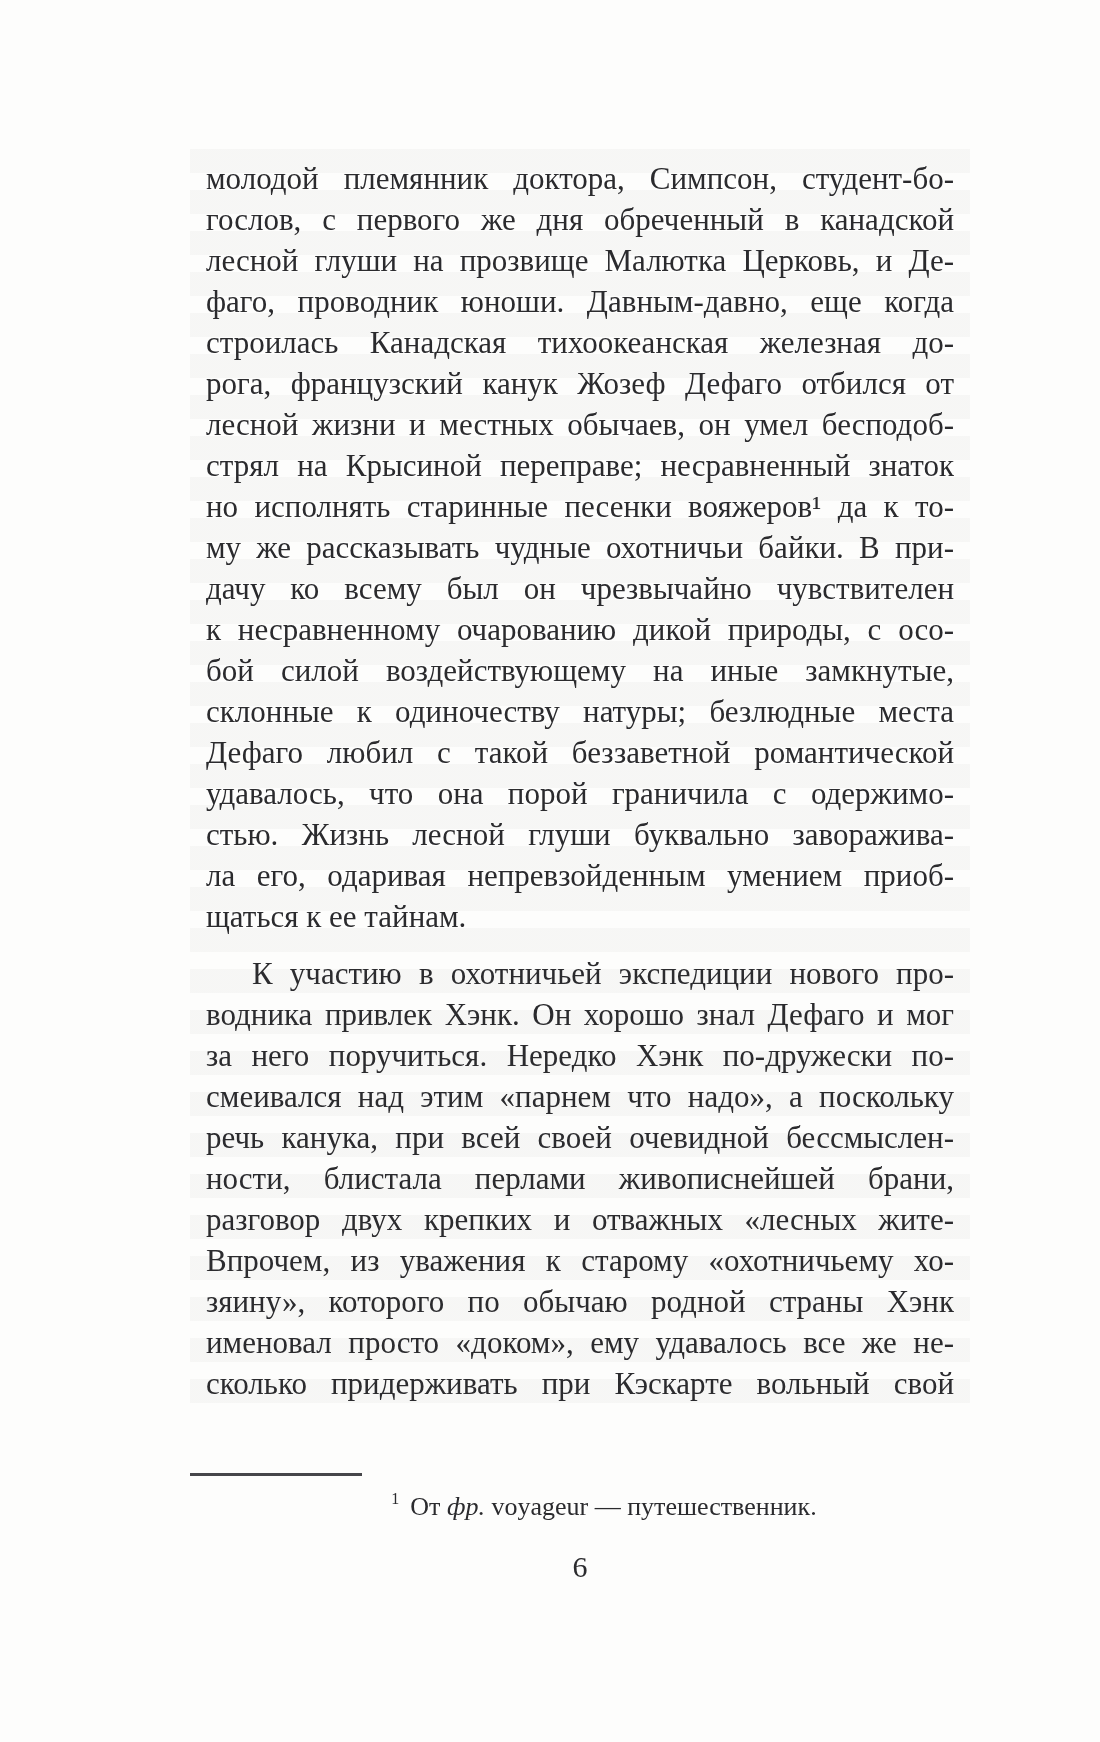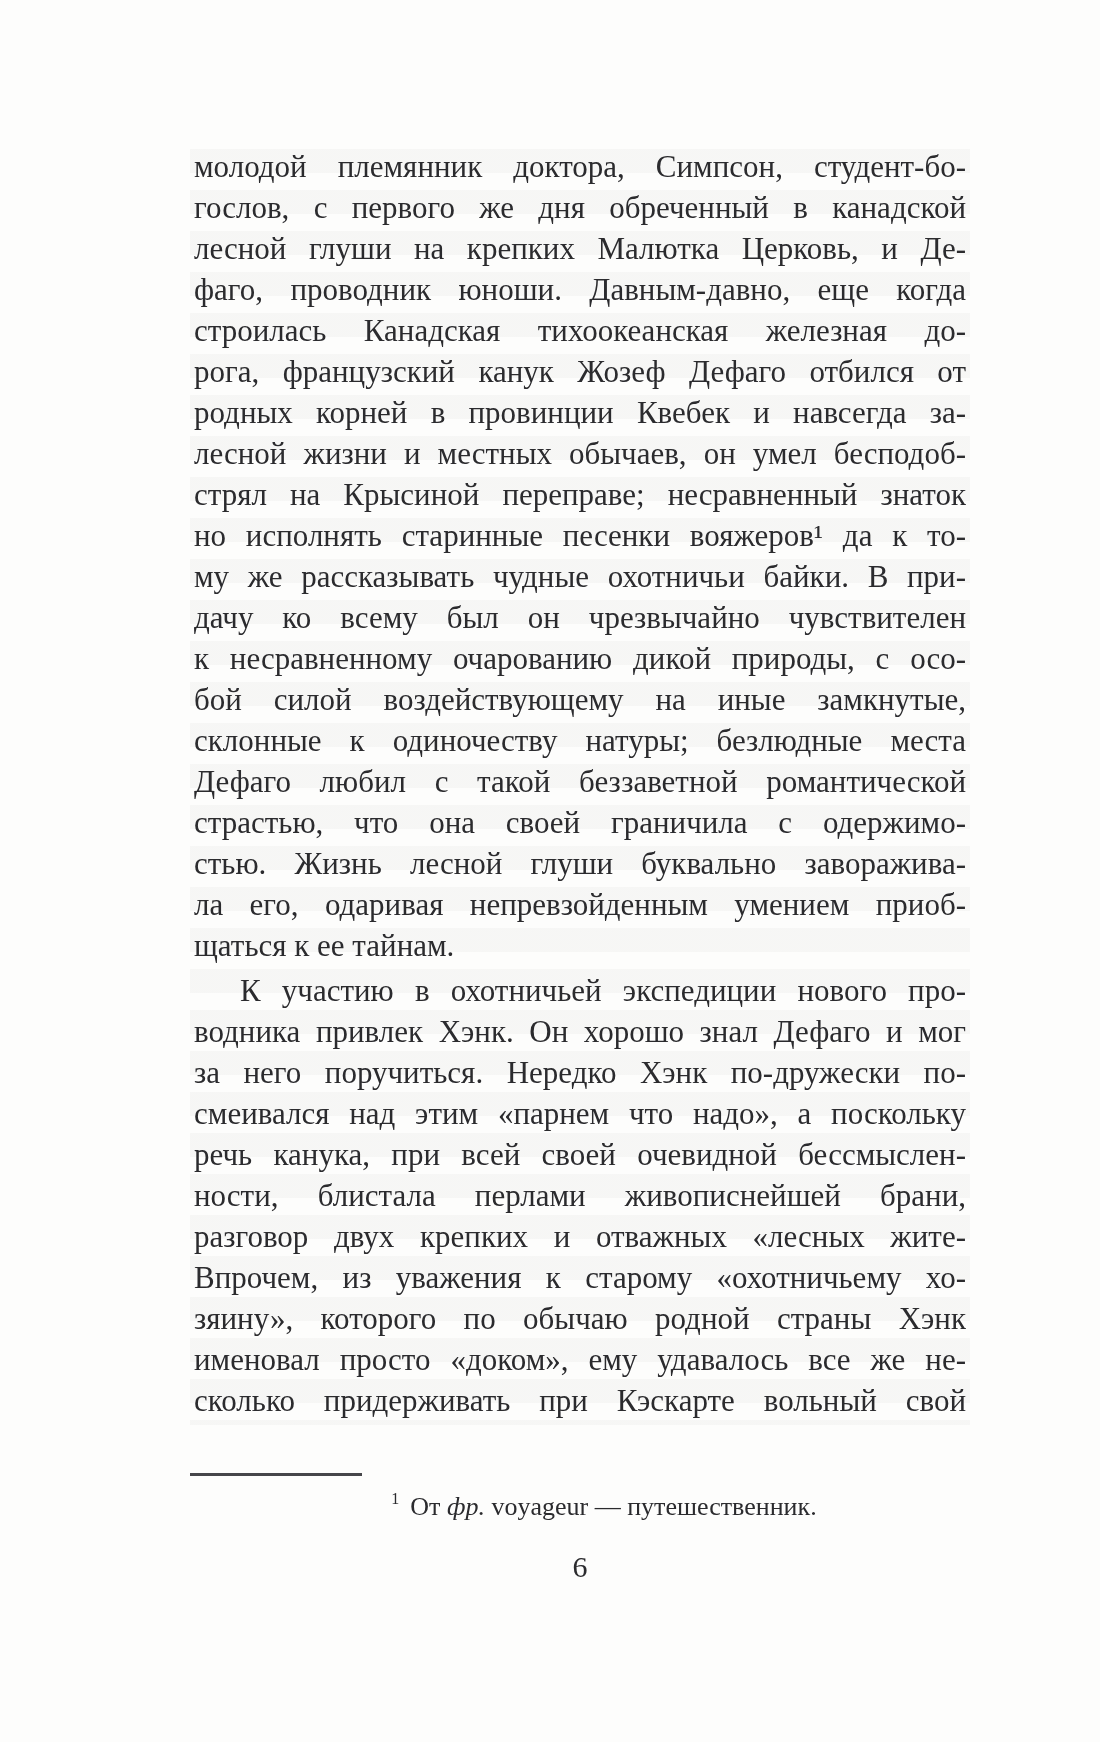--- a/index.html
+++ b/index.html
@@ -18,21 +18,21 @@
     top: 142px;
     width: 780px;
     
     background-image: repeating-linear-gradient(
       to bottom,
       rgba(125,125,118,0.0) 0px, rgba(125,125,118,0.0) 7px,
       rgba(125,125,118,0.05) 7px, rgba(125,125,118,0.05) 31px,
       rgba(125,125,118,0.0) 31px, rgba(125,125,118,0.0) 41px
     );
   }
-  .paragraph { margin: 4px; }
+  .paragraph { margin: 16px; }
   .line {
     font-size: 31px;
     line-height: 41px;
     height: 41px;
     white-space: normal;
     text-align: justify;
     text-align-last: justify;
     overflow: hidden;
   }
   .line-left {
@@ -77,35 +77,34 @@
   }
 </style>
 </head>
 <body>
 
 <div class="page">
   <div class="body-text" id="body-text">
       <div class="paragraph">
         <div class="line">молодой племянник доктора, Симпсон, студент-бо-</div>
         <div class="line">гослов, с первого же дня обреченный в канадской</div>
-        <div class="line">лесной глуши на крепких Малютка Церковь, и Де-</div>
+        <div class="line">лесной глуши на прозвище Малютка Церковь, и Де-</div>
         <div class="line">фаго, проводник юноши. Давным-давно, еще когда</div>
         <div class="line">строилась Канадская тихоокеанская железная до-</div>
         <div class="line">рога, французский канук Жозеф Дефаго отбился от</div>
-        <div class="line">родных корней в провинции Квебек и навсегда за-</div>
         <div class="line">лесной жизни и местных обычаев, он умел бесподоб-</div>
         <div class="line">стрял на Крысиной переправе; несравненный знаток</div>
         <div class="line">но исполнять старинные песенки вояжеров¹ да к то-</div>
         <div class="line">му же рассказывать чудные охотничьи байки. В при-</div>
         <div class="line">дачу ко всему был он чрезвычайно чувствителен</div>
         <div class="line">к несравненному очарованию дикой природы, с осо-</div>
         <div class="line">бой силой воздействующему на иные замкнутые,</div>
         <div class="line">склонные к одиночеству натуры; безлюдные места</div>
         <div class="line">Дефаго любил с такой беззаветной романтической</div>
-        <div class="line">страстью, что она своей граничила с одержимо-</div>
+        <div class="line">удавалось, что она порой граничила с одержимо-</div>
         <div class="line">стью. Жизнь лесной глуши буквально заворажива-</div>
         <div class="line">ла его, одаривая непревзойденным умением приоб-</div>
         <div class="line line-left">щаться к ее тайнам.</div>
       </div>
       <div class="paragraph">
         <div class="line line-indent">К участию в охотничьей экспедиции нового про-</div>
         <div class="line">водника привлек Хэнк. Он хорошо знал Дефаго и мог</div>
         <div class="line">за него поручиться. Нередко Хэнк по-дружески по-</div>
         <div class="line">смеивался над этим «парнем что надо», а поскольку</div>
         <div class="line">речь канука, при всей своей очевидной бессмыслен-</div>

